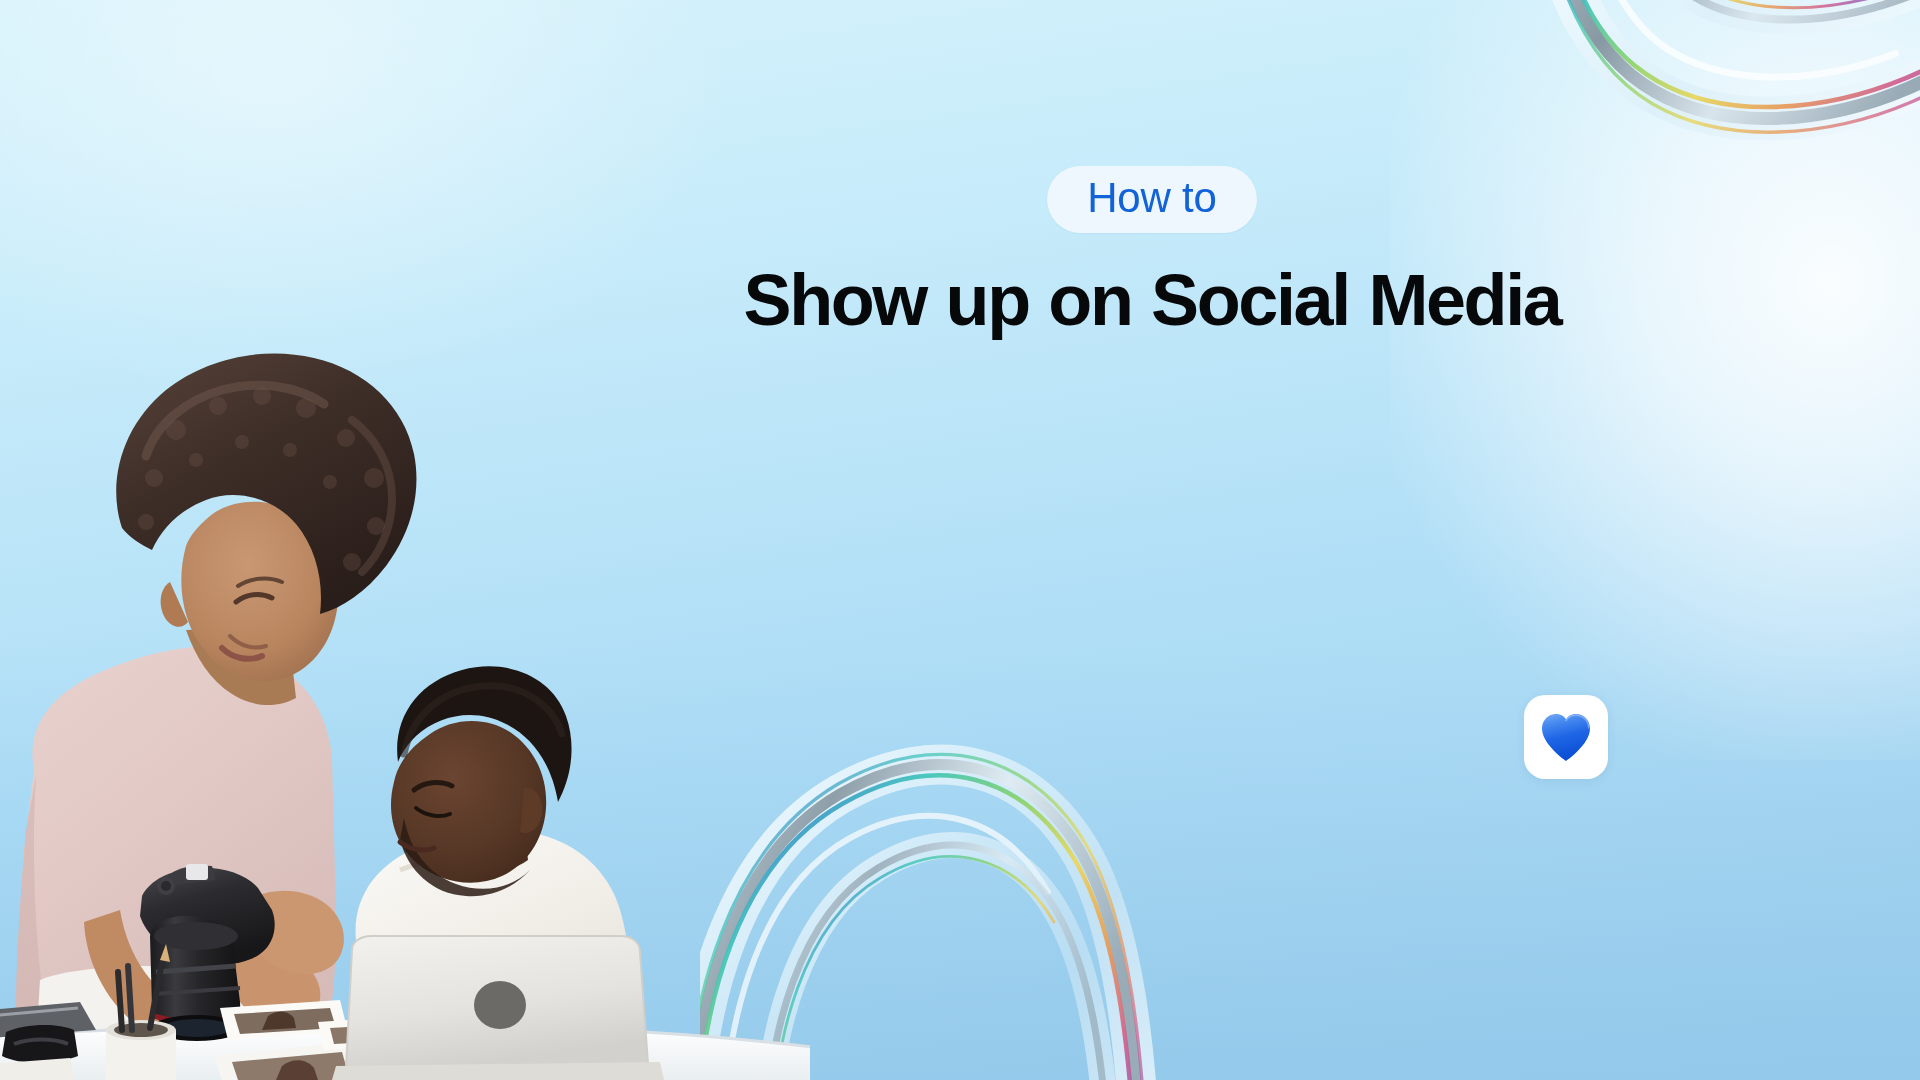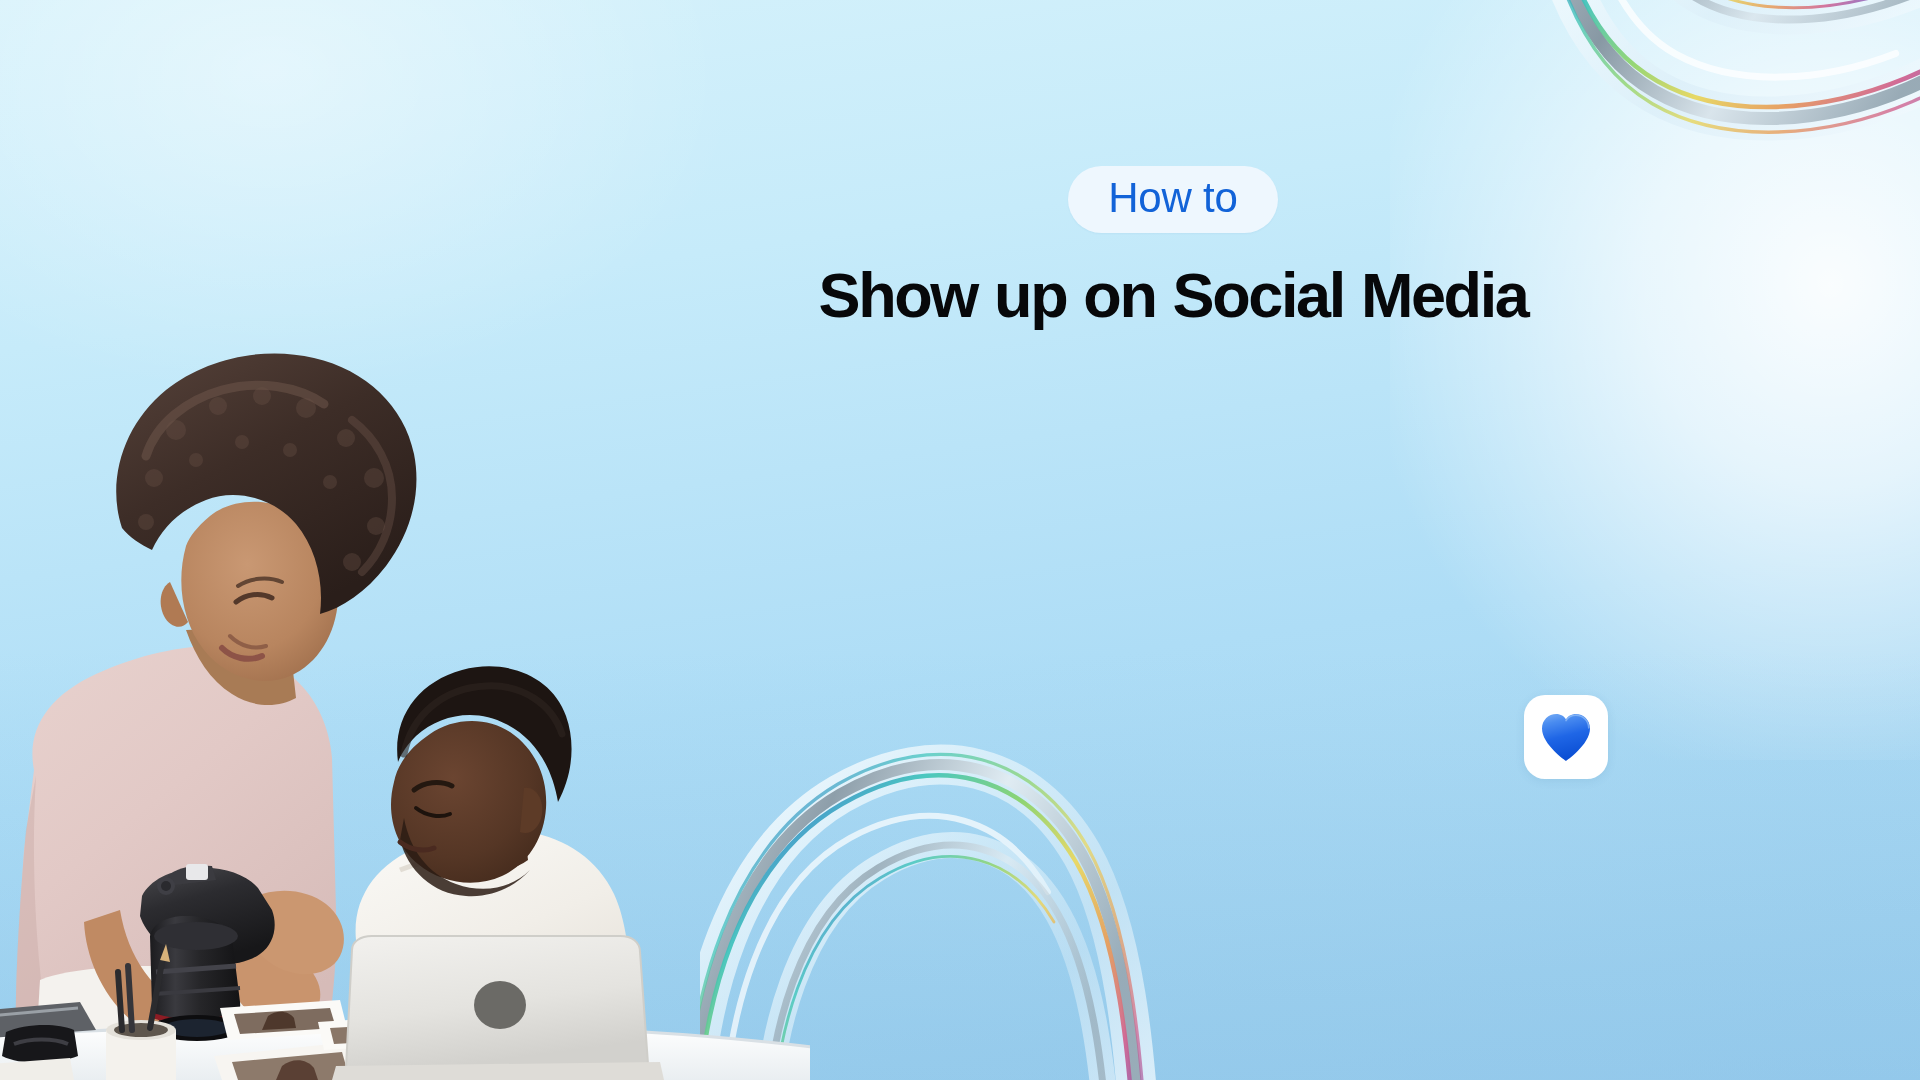--- a/index.html
+++ b/index.html
@@ -77,42 +77,42 @@
     left: 0;
     bottom: 0;
     width: 810px;
     height: 870px;
     pointer-events: none;
   }
 
   
   .content {
     position: absolute;
-    left: 473px;
+    left: 452px;
     top: 166px;
     width: 1400px;
     text-align: center;
   }
 
   .eyebrow-pill {
     display: inline-block;
     background: #eef7fe;
     color: #1263d8;
     border-radius: 999px;
     padding: 11px 40px 14px;
     font-size: 42px;
     line-height: 1;
     font-weight: 500;
     letter-spacing: -0.2px;
     box-shadow: 0 1px 2px rgba(22,90,160,0.05);
   }
 
   .headline {
     margin: 31px 0 0;
-    font-size: 63px;
+    font-size: 72px;
     line-height: 1.0;
     font-weight: 600;
     color: #07080a;
     letter-spacing: -2.4px;
     word-spacing: 2px;
   }
   .headline .line { display: block; }
   .headline .line2 { margin-top: 22px; }
   .headline .accent { color: #1263d8; }
 

